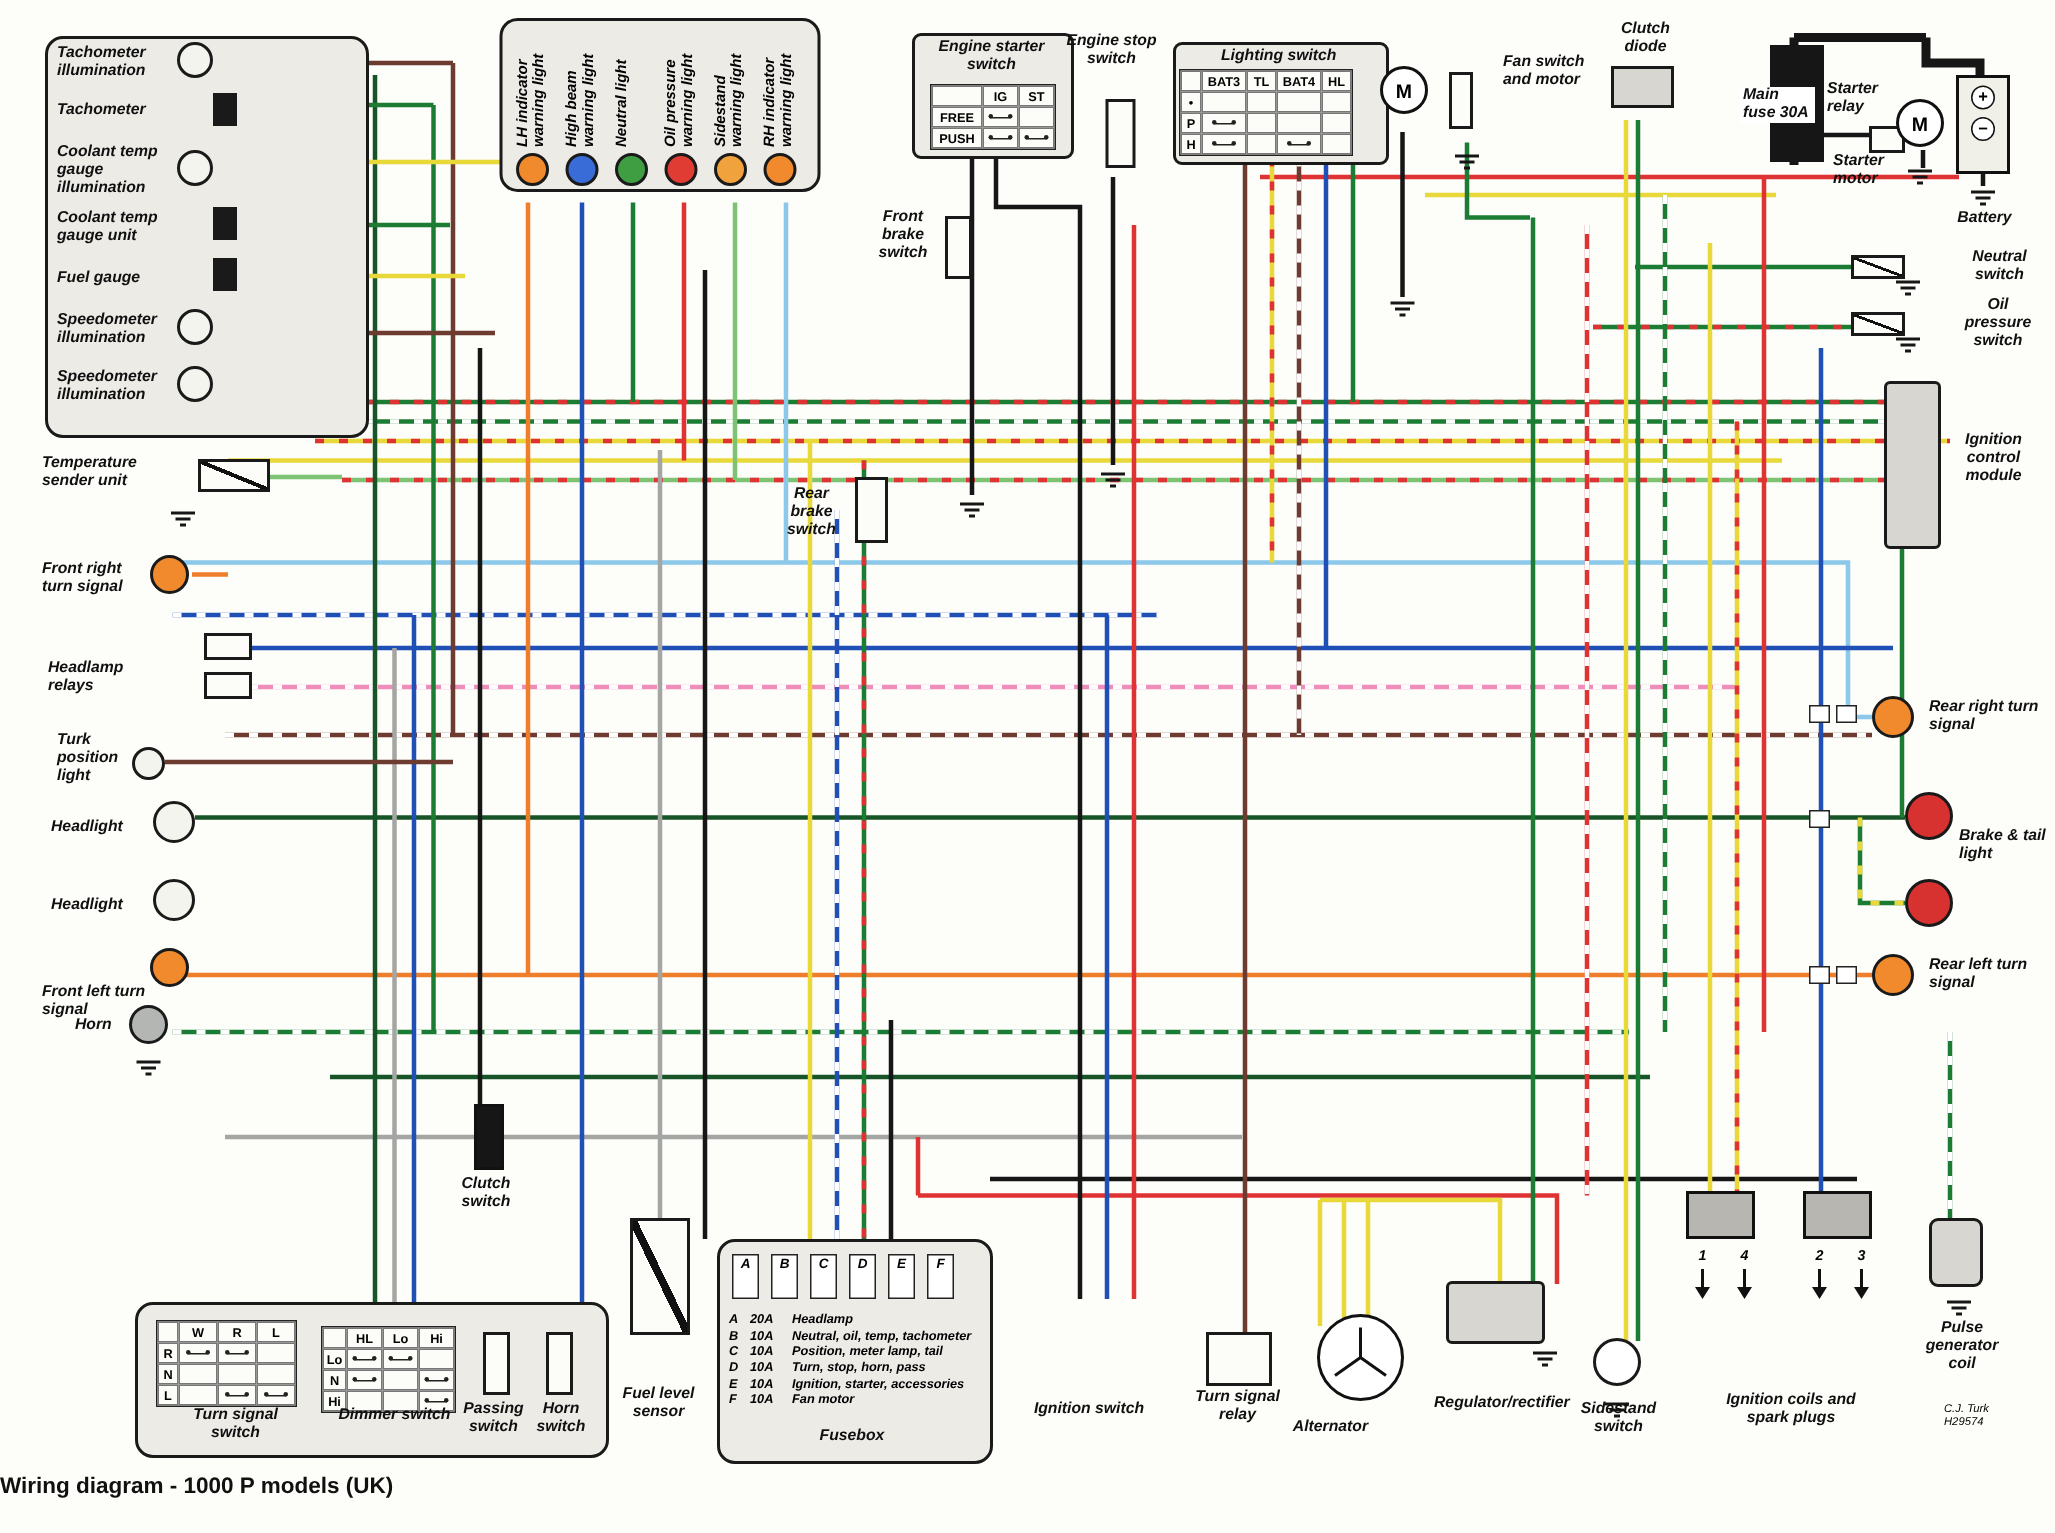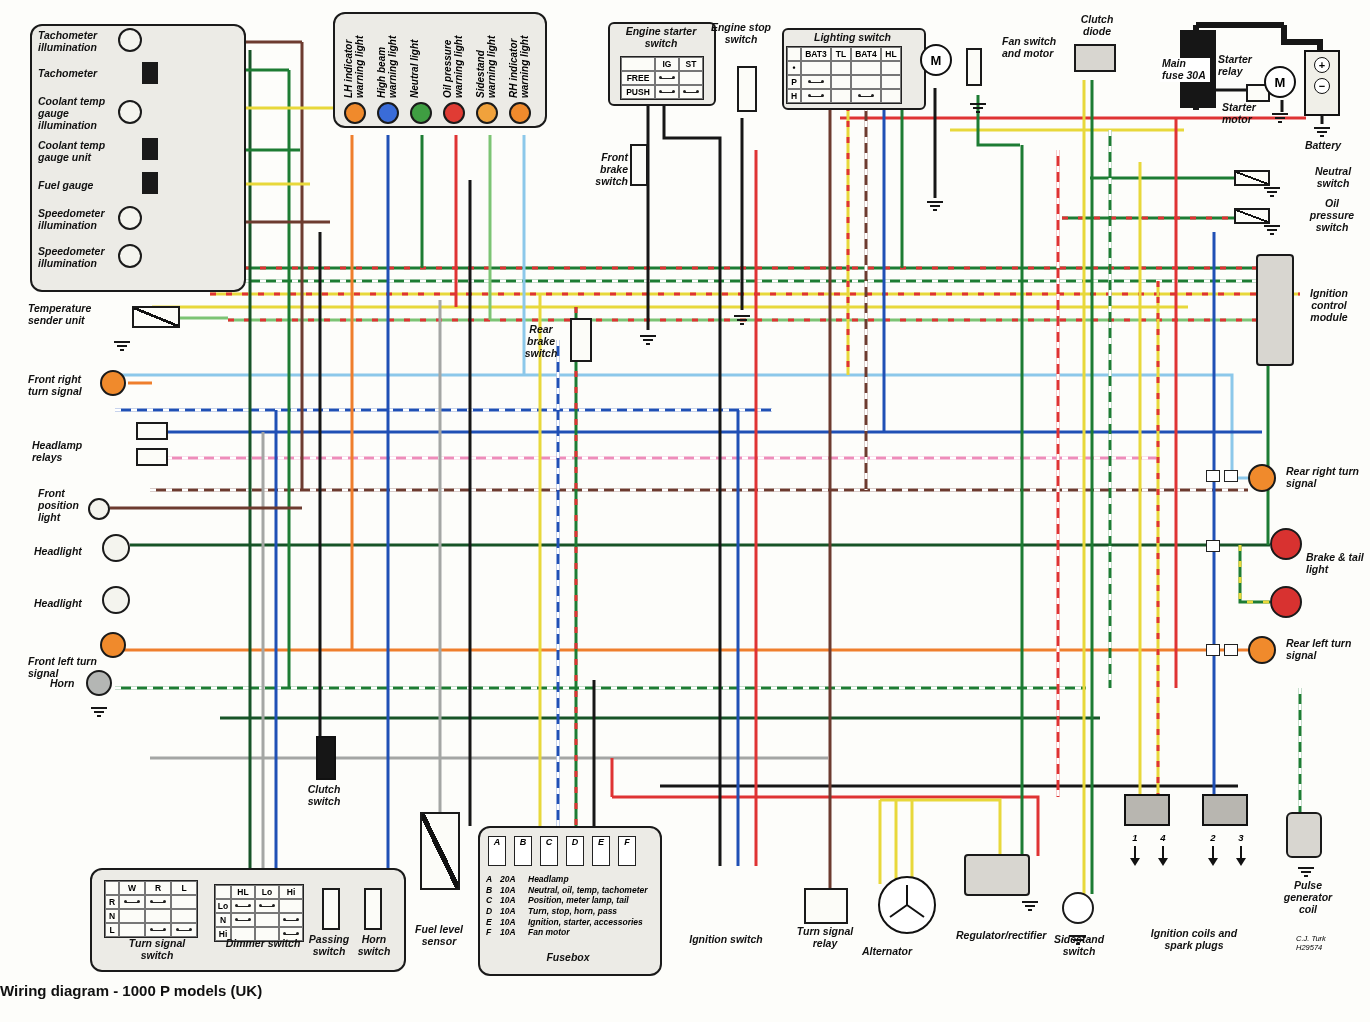--- a/index.html
+++ b/index.html
@@ -255,21 +255,21 @@
     <div class="cell">
         <i class="ct"></i>
       </div>
       <div class="cell"></div>
     <div class="cell">
         <i class="ct"></i>
       </div>
       <div class="cell"></div>
   </div>
 
-  <div class="lbl tc" style="left:576px;top:152px;width:52px;text-align:right;">Front brake switch</div>
+  <div class="lbl tc" style="left:576px;top:139px;width:52px;">Front brake switch</div>
   <div class="whitebox" style="left:630px;top:144px;width:18px;height:42px;"></div>
   <div class="lbl tc" style="left:516px;top:324px;width:50px;">Rear brake switch</div>
   <div class="whitebox" style="left:570px;top:318px;width:22px;height:44px;"></div>
 
   <div class="lbl tc" style="left:1066px;top:14px;width:62px;">Clutch diode</div>
   <div class="comp" style="left:1074px;top:44px;width:42px;height:28px;"></div>
 
   <div class="lbl" style="left:1002px;top:36px;width:62px;">Fan switch and motor</div>
   <div class="mcirc" style="left:920px;top:44px;">M</div>
   <div class="whitebox" style="left:966px;top:48px;width:16px;height:38px;"></div>
@@ -314,21 +314,21 @@
   <div class="lbl" style="left:28px;top:303px;width:70px;">Temperature sender unit</div>
   <div class="whitebox diag" style="left:132px;top:306px;width:48px;height:22px;"></div>
 
   <div class="lbl" style="left:28px;top:374px;width:70px;">Front right turn signal</div>
   <div class="bulb" style="left: 100px; top: 370px; width: 26px; height: 26px; background-color: rgb(240, 138, 44);"></div>
 
   <div class="lbl" style="left:32px;top:440px;width:70px;">Headlamp relays</div>
   <div class="whitebox" style="left:136px;top:422px;width:32px;height:18px;"></div>
   <div class="whitebox" style="left:136px;top:448px;width:32px;height:18px;"></div>
 
-  <div class="lbl" style="left:38px;top:488px;width:55px;">Front position light</div>
+  <div class="lbl" style="left:38px;top:488px;width:55px;">Turk position light</div>
   <div class="bulb" style="left: 88px; top: 498px; width: 22px; height: 22px; background-color: rgb(244, 244, 238);"></div>
 
   <div class="lbl" style="left:34px;top:546px;width:60px;">Headlight</div>
   <div class="bulb" style="left: 102px; top: 534px; width: 28px; height: 28px; background-color: rgb(244, 244, 238);"></div>
   <div class="lbl" style="left:34px;top:598px;width:60px;">Headlight</div>
   <div class="bulb" style="left: 102px; top: 586px; width: 28px; height: 28px; background-color: rgb(244, 244, 238);"></div>
 
   <div class="lbl" style="left:28px;top:628px;width:70px;margin-top:28px;">Front left turn signal</div>
   <div class="bulb" style="left: 100px; top: 632px; width: 26px; height: 26px; background-color: rgb(240, 138, 44);"></div>
 

